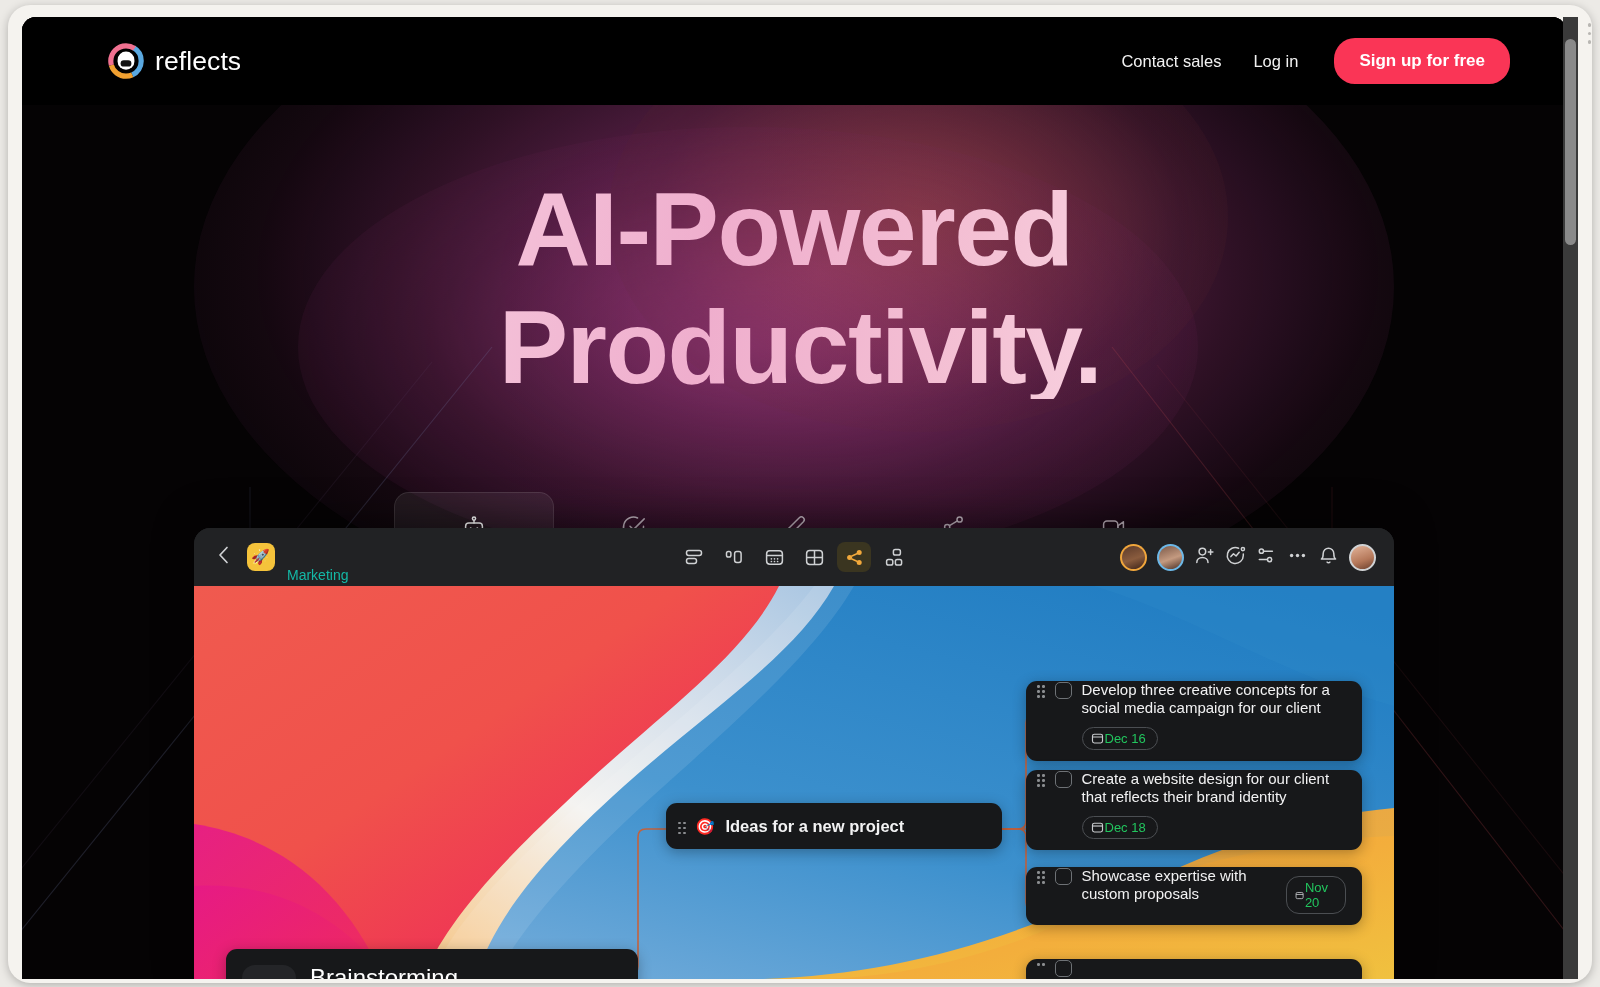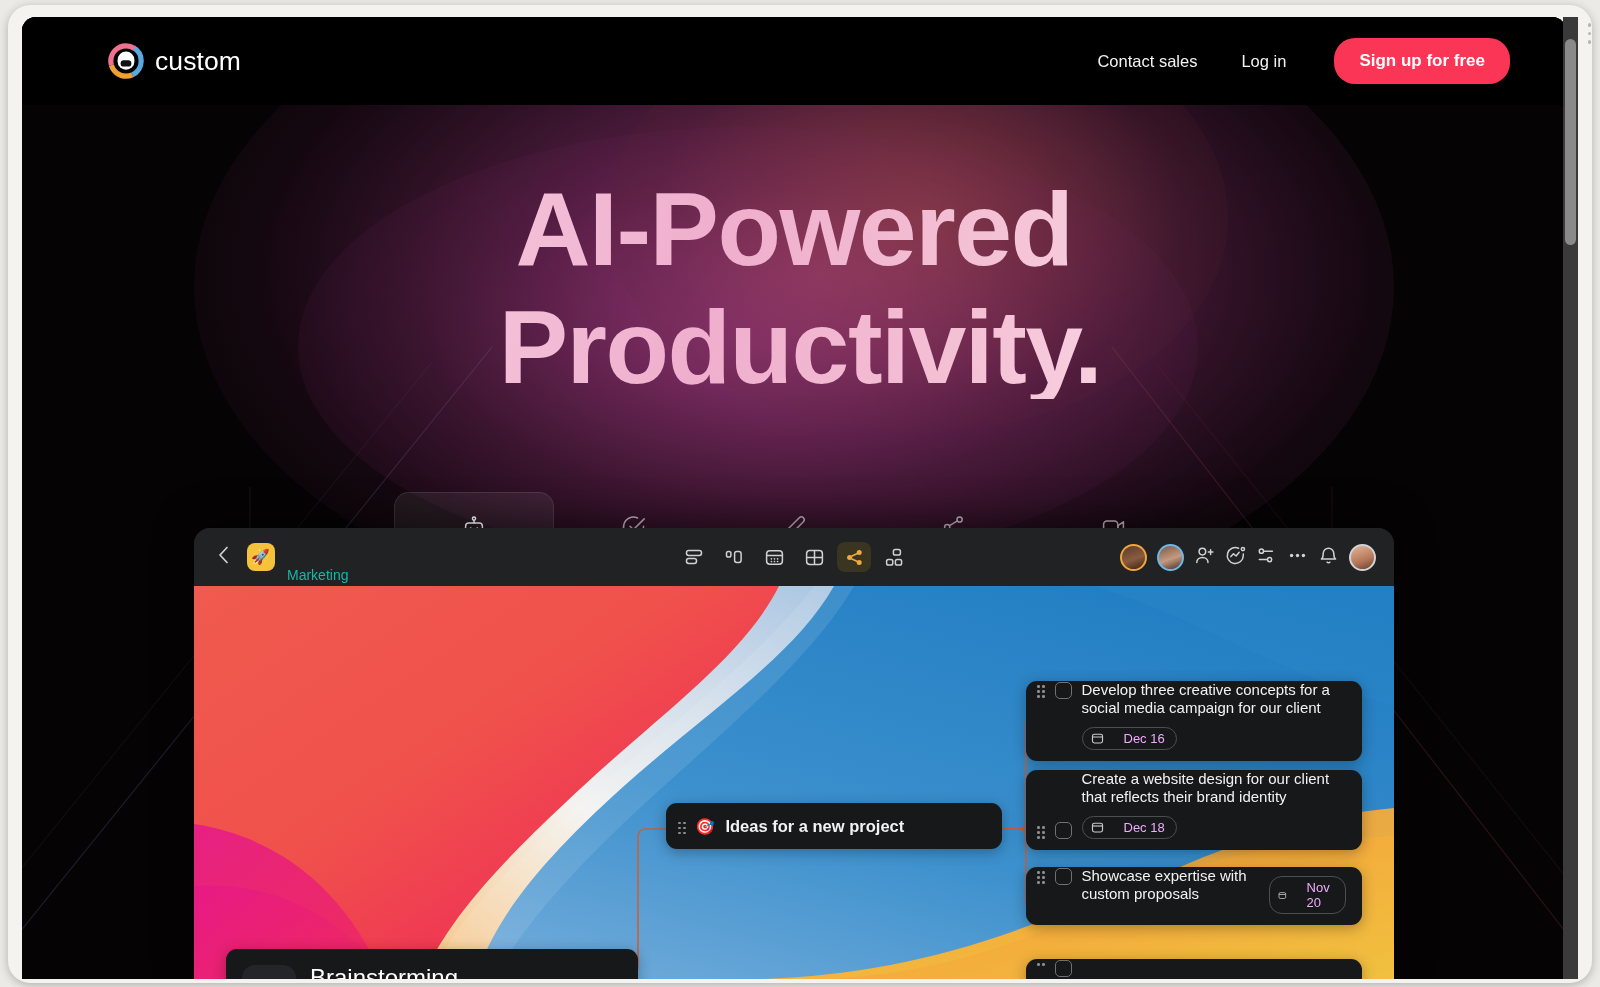--- a/index.html
+++ b/index.html
@@ -60,21 +60,21 @@
   #logo-group{ display:flex; align-items:center; gap:11px; margin-right:38px; }
   #logo-mark{ width:36px; height:36px; position:relative; }
   #logo-text{ color:#fff; font-size:26.5px; letter-spacing:.1px; font-weight:400; }
 
   .nav-links{ display:flex; align-items:center; gap:0; }
   .nav-item{
     display:flex; align-items:center; gap:7px;
     color:#f2f2f2; font-size:16.5px; padding:8px 17px; cursor:pointer; white-space:nowrap;
   }
   .caret{ width:0;height:0;border-left:4.5px solid transparent;border-right:4.5px solid transparent;border-top:5.5px solid #d8d8d8; display:inline-block; margin-top:2px;}
-  #header-right{ margin-left:auto; display:flex; align-items:center; gap:12px; }
+  #header-right{ margin-left:auto; display:flex; align-items:center; gap:0; }
   .header-link{ color:#f2f2f2; font-size:16.5px; padding:8px 16px; cursor:pointer; white-space:nowrap;}
   #signup-btn{
     background:#fa3556; color:#fff; font-size:17px; font-weight:bold;
     padding:13px 25px; border-radius:21px; margin-left:20px; cursor:pointer; white-space:nowrap;
     border:none; font-family:inherit;
   }
 
   
   #hero{ position:absolute; left:0; top:88px; width:100%; text-align:center; z-index:20; }
   #hero-title{
@@ -130,36 +130,36 @@
   .mm-node{
     position:absolute; background:#17181a; border-radius:11px;
     display:flex; align-items:flex-start; gap:10px; padding:0 16px 11px 11px;
     box-shadow:0 3px 14px rgba(0,0,0,.3);
   }
   .grip{ display:grid; grid-template-columns:repeat(2,2.5px); gap:2.5px; margin-top:4px; flex:none; }
   .grip i{ width:2.5px;height:2.5px;background:#8b8d90;border-radius:50%; display:block;}
   .chk{ width:17px;height:17px;border:1.6px solid #6e7276;border-radius:5px;flex:none;margin-top:1px;cursor:pointer;}
   .node-text{ color:#f2f2f3; font-size:15px; line-height:1.22; }
   .pill{
-    display:inline-flex;align-items:center;gap:20px;
+    display:inline-flex;align-items:center;gap:1px;
     border:1px solid #4b4e52;border-radius:13px;padding:3px 11px 3px 8px;
-    color:#f0abfc;font-size:13px;margin-top:9px;
+    color:#22c55e;font-size:13px;margin-top:9px;
   }
 
   #node-ideas{ left:472px; top:217px; width:336px; align-items:center; padding:13px 16px 13px 12px; }
   #node-ideas .node-text{ font-weight:bold; font-size:16.5px; }
   #node-brain{
     left:32px; top:363px; width:412px; padding:16px 16px 18px 16px; gap:14px; align-items:flex-start;
   }
   #brain-emoji{ width:54px;height:54px;border-radius:13px;background:#242528;display:flex;align-items:center;justify-content:center;font-size:28px;flex:none;}
   #brain-title{ color:#fff;font-size:24px;line-height:1.1; }
 
   .task-card{ left:832px; width:336px; flex-direction:row; }
   #tc1{ top:95px; }
-  #tc2{ top:184px;align-items:flex-end; }
+  #tc2{ top:184px; }
   #tc3{ top:281px; }
   #tc4{ top:373px; }
 
   #connectors{ position:absolute; inset:0; pointer-events:none; }
 
   
   #scrollbar{ position:absolute; right:14px; top:12px; width:15px; height:962px; background:#3a3a3a; border-radius:0; z-index:60;}
   #scroll-thumb{ position:absolute; left:2px; top:22px; width:11px; height:206px; background:#8a8a8a; border-radius:6px; }
   #scroll-dots{ position:absolute; right:1px; top:18px; display:flex; flex-direction:column; gap:5px; z-index:61;}
   #scroll-dots i{ width:3.5px;height:3.5px;border-radius:50%;background:#b9b7b3;display:block;}
@@ -190,21 +190,21 @@
       <div id="logo-group">
         <div id="logo-mark">
           <svg width="36" height="36" viewBox="0 0 36 36">
             <circle cx="18" cy="18" r="15.2" fill="none" stroke="#5aa8e0" stroke-width="5.2" stroke-dasharray="33 67" stroke-dashoffset="-8" transform="rotate(-90 18 18)"></circle>
             <circle cx="18" cy="18" r="15.2" fill="none" stroke="#f0a030" stroke-width="5.2" stroke-dasharray="26 74" stroke-dashoffset="-41" transform="rotate(-90 18 18)"></circle>
             <circle cx="18" cy="18" r="15.2" fill="none" stroke="#f07090" stroke-width="5.2" stroke-dasharray="42 58" stroke-dashoffset="-67" transform="rotate(-90 18 18)"></circle>
             <rect x="9.6" y="8.6" width="16.8" height="18.2" rx="8.4" fill="#ffffff"></rect>
             <rect x="12.6" y="17.2" width="10.8" height="6.4" rx="3.2" fill="#111"></rect>
           </svg>
         </div>
-        <span id="logo-text">custom</span>
+        <span id="logo-text">reflects</span>
       </div>
 
 
       <div id="header-right">
         <span class="header-link">Contact sales</span>
         <span class="header-link">Log in</span>
         <button id="signup-btn">Sign up for free</button>
       </div>
     </div>
 

